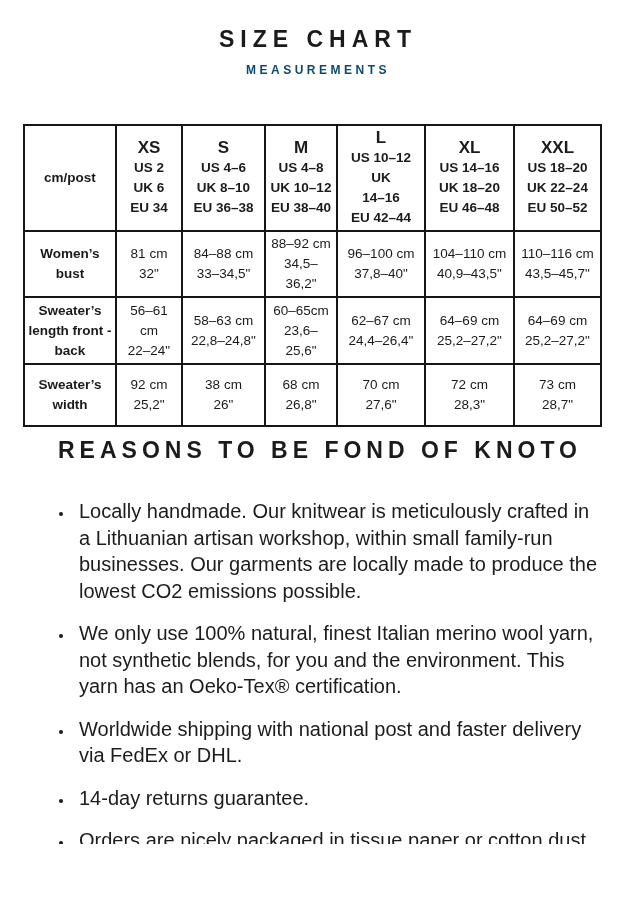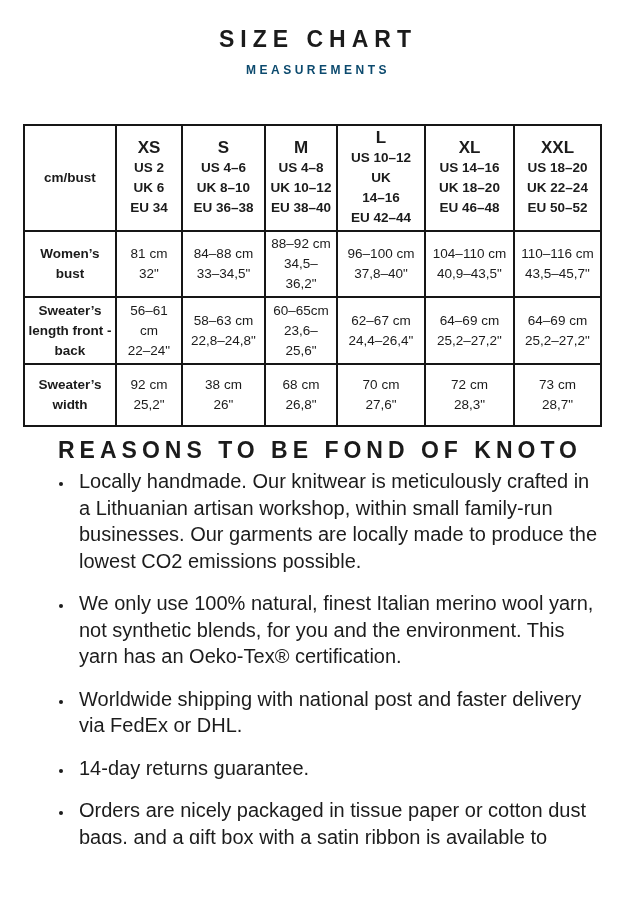--- a/index.html
+++ b/index.html
@@ -29,21 +29,21 @@
     padding:2px 3px;font-size:13.5px;line-height:20px;color:#1b1b1b;
   }
   tr.head td{font-weight:bold;}
   tr.head td .sz{font-size:17px;}
   td.corner{font-weight:normal;}
   td.rowlabel{font-weight:bold;line-height:19px;}
   td.cell{line-height:21px;margin-left:44px;}
   
   .reasons{position:absolute;left:57px;top:437px;width:545px;}
   .reasons h2{
-    margin:0 0 4px 1px;font-size:23px;font-weight:bold;letter-spacing:5px;
+    margin:0 0 34px 1px;font-size:23px;font-weight:bold;letter-spacing:5px;
     color:#1b1b1b;white-space:nowrap;
   }
   .reasons ul{margin:0;padding:0 0 0 17px;list-style:disc;}
   .reasons li{
     font-size:20px;line-height:26.5px;margin-bottom:16px;
     padding-left:5px;width:522px;color:#1c1c1c;
   }
   .reasons li::marker{font-size:13px;}
   
   .bottom-bar{
@@ -66,21 +66,21 @@
       <col style="width:92px">
         <col style="width:66px">
         <col style="width:83px">
       <col style="width:72px">
         <col style="width:88px">
         <col style="width:89px">
         <col style="width:87px">
     </colgroup>
     <tbody>
         <tr class="head" style="height:89px">
-      <td class="corner">cm/bust</td>
+      <td class="corner">cm/post</td>
       <td>
         <div class="sz">XS</div>
         <div>US 2</div>
         <div>UK 6</div>
         <div>EU 34</div>
       </td>
       <td>
         <div class="sz">S</div>
         <div>US 4–6</div>
         <div>UK 8–10</div>

